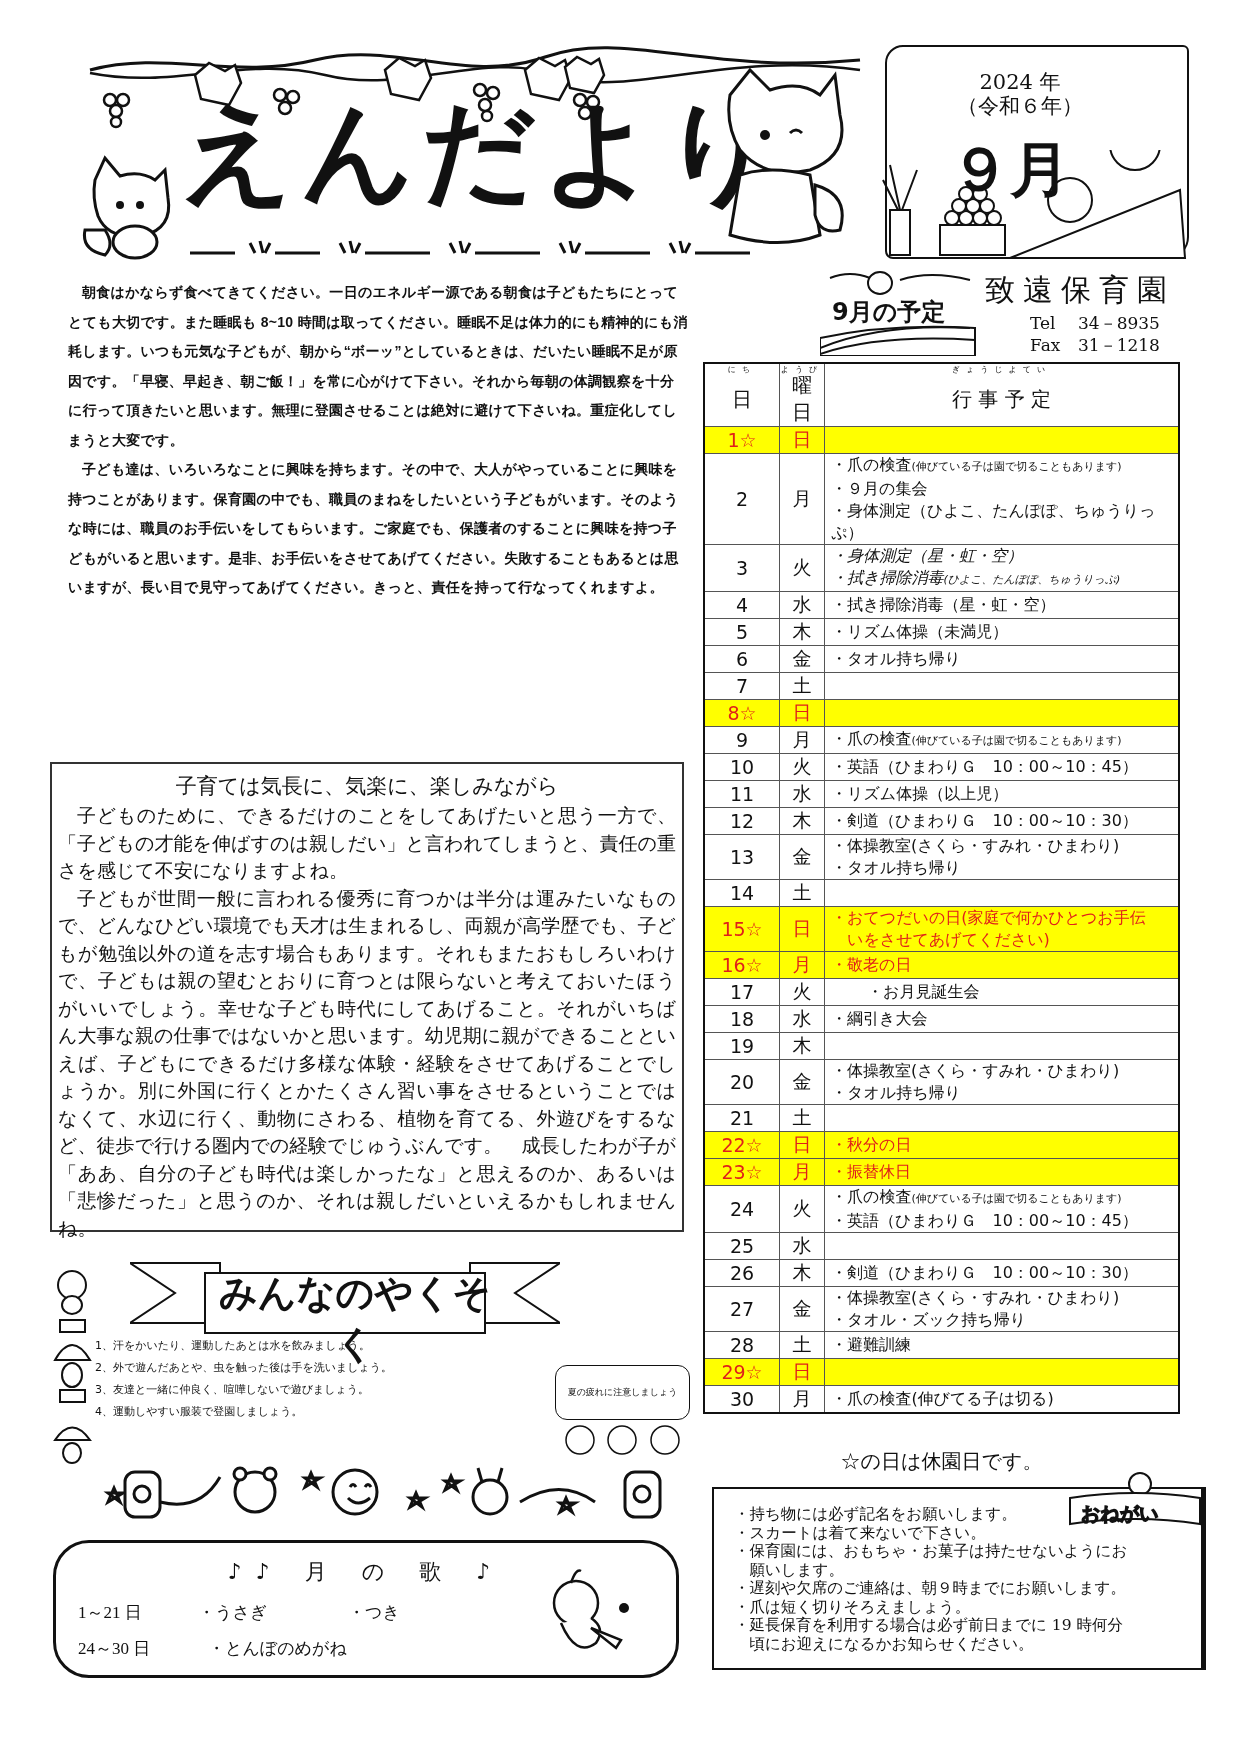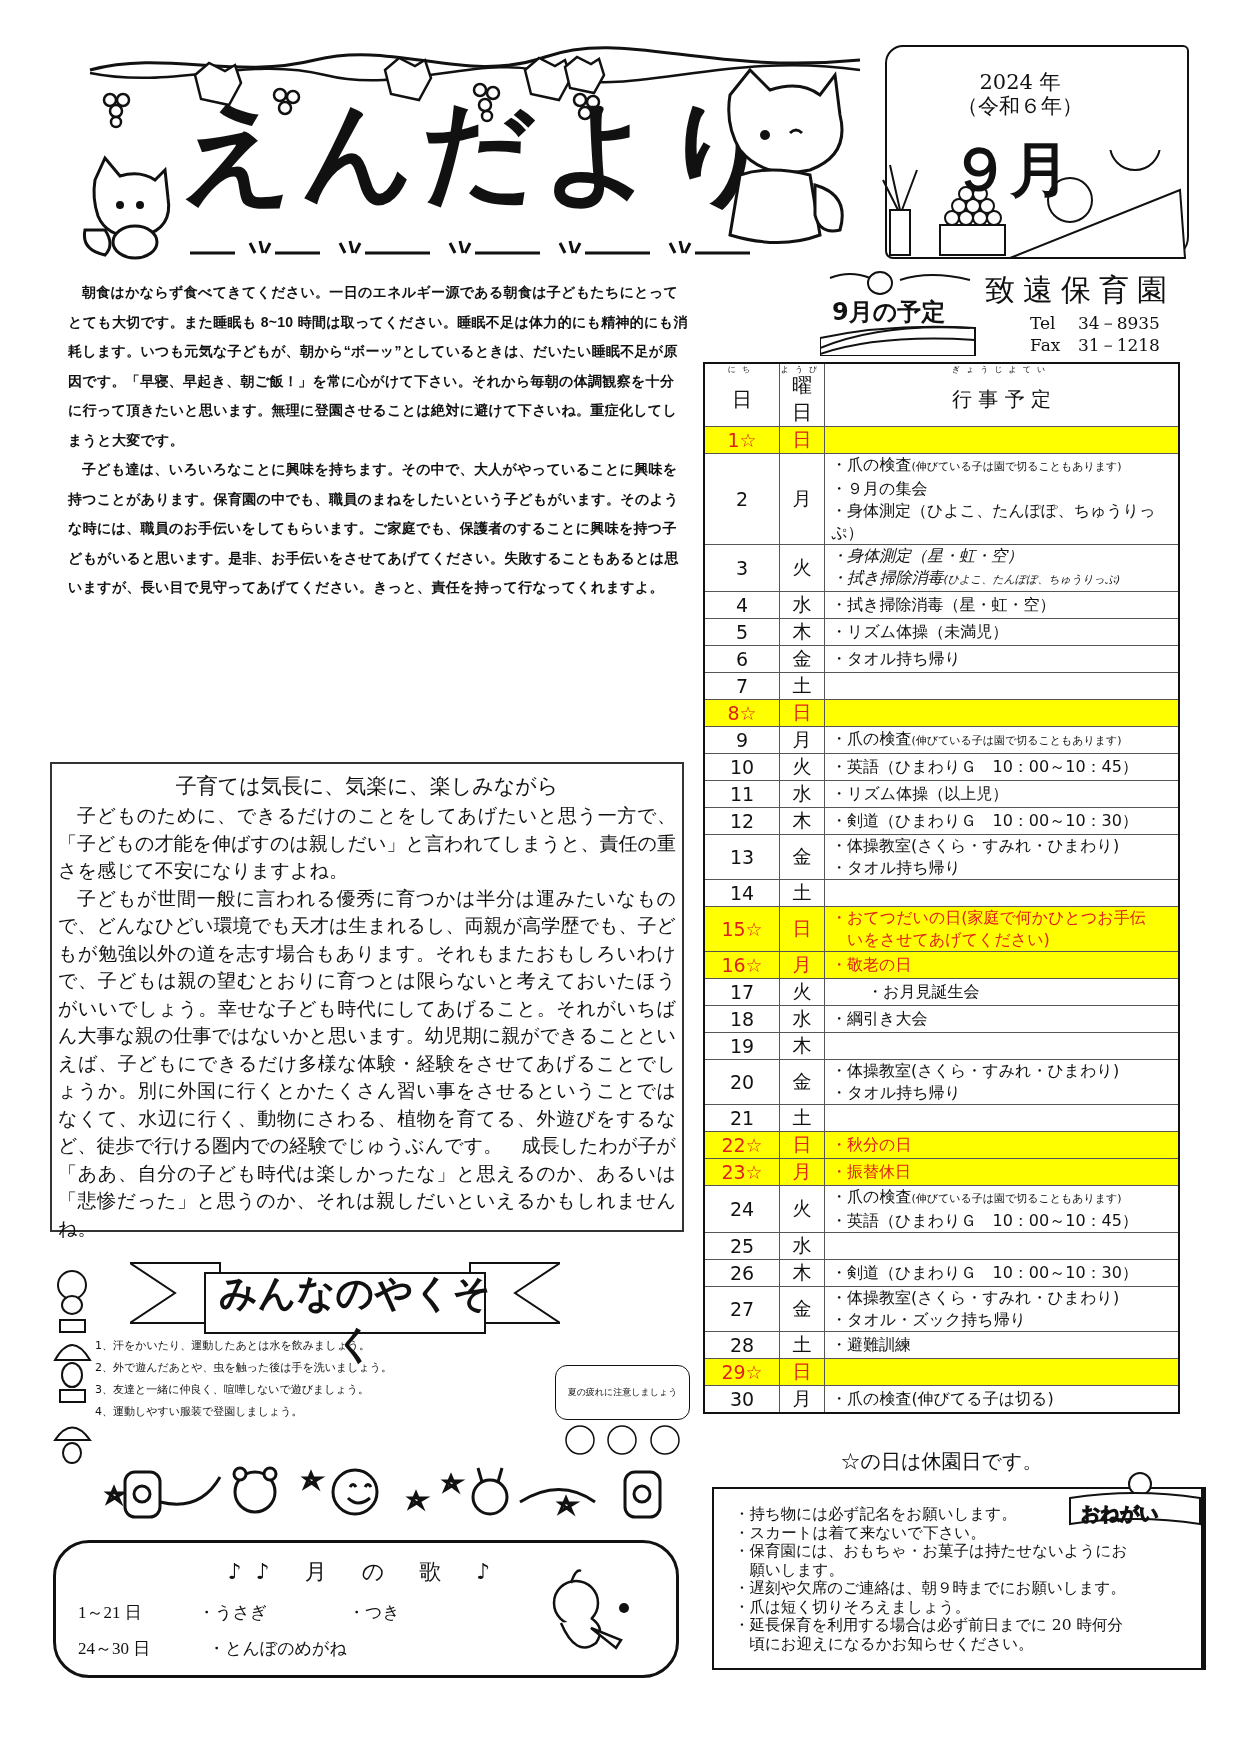--- a/index.html
+++ b/index.html
@@ -467,21 +467,21 @@
 </table>
 <div class="abs footnote-star">☆の日は休園日です。</div>
 
 <div class="abs req">
   <div>・持ち物には必ず記名をお願いします。</div>
   <div>・スカートは着て来ないで下さい。</div>
   <div>・保育園には、おもちゃ・お菓子は持たせないようにお
 　願いします。</div>
   <div>・遅刻や欠席のご連絡は、朝９時までにお願いします。</div>
   <div>・爪は短く切りそろえましょう。</div>
-  <div>・延長保育を利用する場合は必ず前日までに 20 時何分
+  <div>・延長保育を利用する場合は必ず前日までに 19 時何分
 　頃にお迎えになるかお知らせください。</div>
 </div>
 <div class="abs onegai">
   <svg width="140" height="62" viewBox="0 0 140 62">
     <circle cx="75" cy="14" r="11" fill="#fff" stroke="#111" stroke-width="2"></circle>
     <path d="M5 28 q65 -10 130 0 l0 26 q-65 -10 -130 0z" fill="#fff" stroke="#111" stroke-width="2"></path>
     <text x="16" y="50" font-size="19" font-weight="bold" font-family="DejaVu Sans, sans-serif" fill="#fff" stroke="#111" stroke-width="1.2">おねがい</text>
   </svg>
 </div>
 

